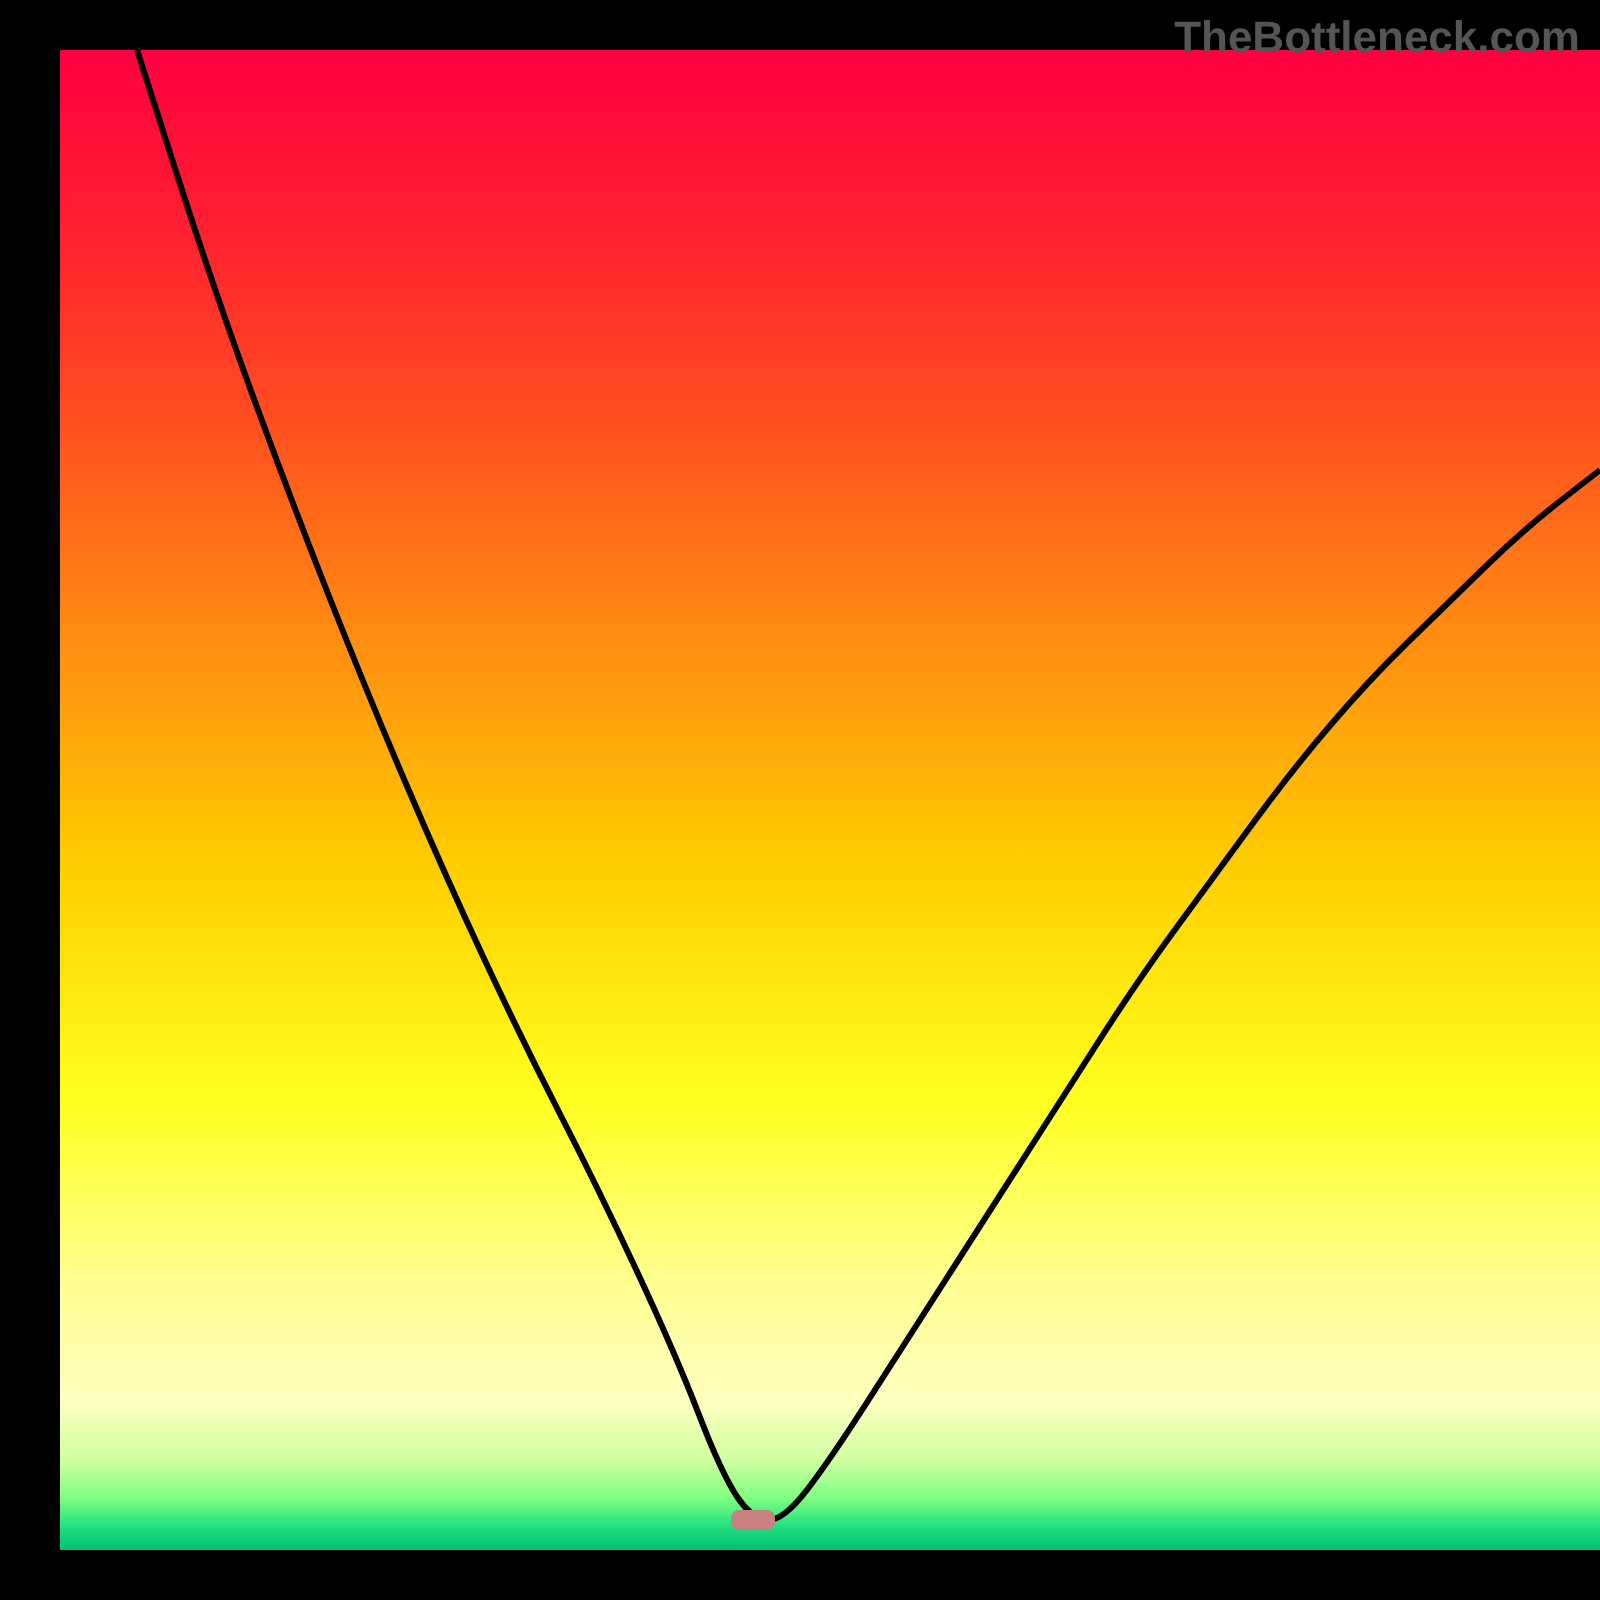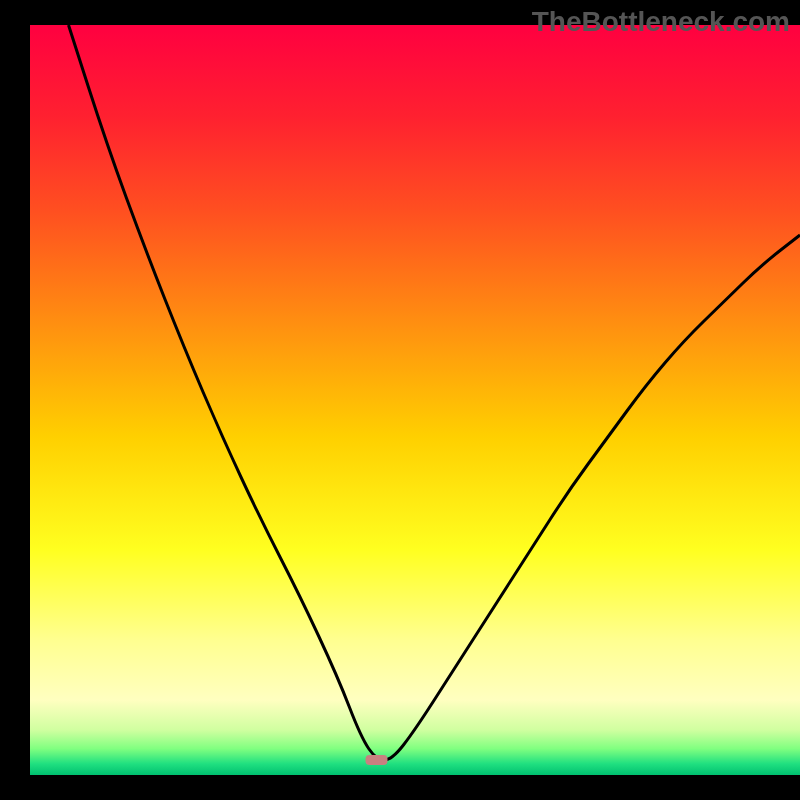--- a/index.html
+++ b/index.html
@@ -16,21 +16,21 @@
     top: 0;
     left: 0;
     width: 800px;
     height: 800px;
   }
   .watermark {
     position: absolute;
     top: 6px;
     right: 10px;
     color: #555;
-    font-size: 28px;
+    font-size: 22px;
     font-weight: bold;
     z-index: 10;
   }
 </style>
 </head>
 <body>
 
 <div class="chart-container">
   <svg id="chart-svg" width="800" height="800">
     <defs>

